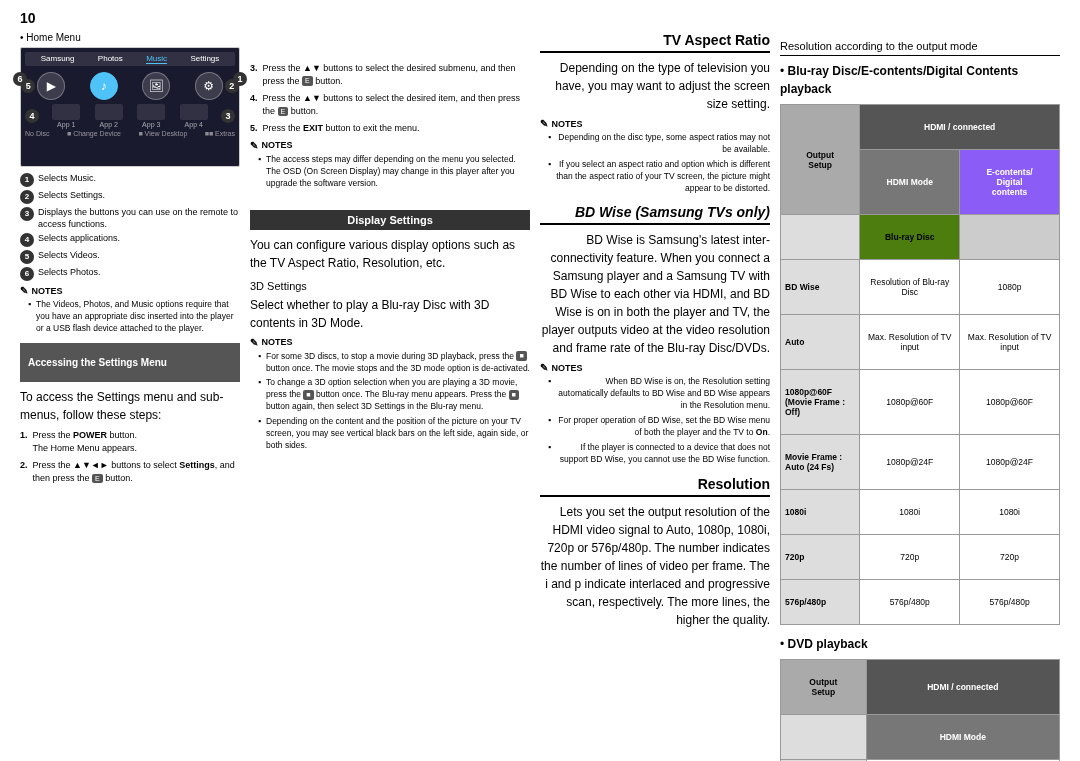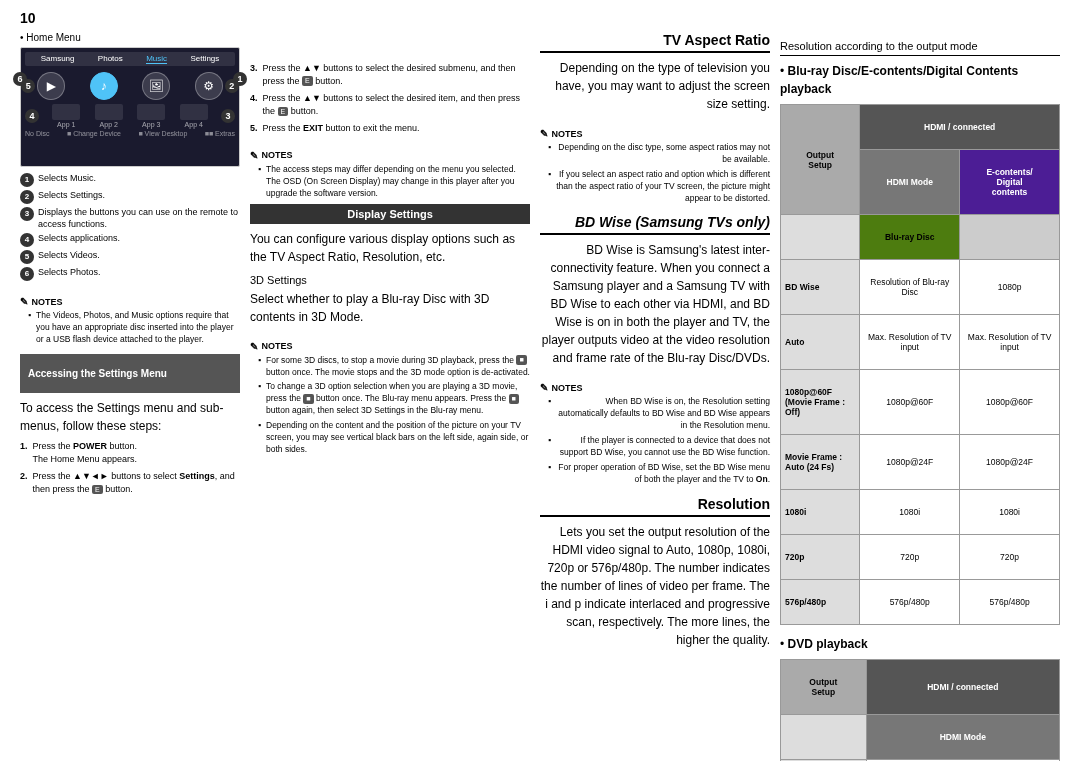--- a/index.html
+++ b/index.html
@@ -127,21 +127,21 @@
     }
     .numbered-list li {
       display: flex;
       align-items: flex-start;
       gap: 4px;
       margin-bottom: 3px;
       font-size: 9px;
       line-height: 1.3;
     }
     .notes-box {
-      margin-top: 15px;
+      margin-top: 4px;
     }
     .notes-title {
       font-size: 9px;
       font-weight: bold;
       display: flex;
       align-items: center;
       gap: 3px;
       margin-bottom: 3px;
     }
     .notes-title::before {
@@ -167,21 +167,21 @@
     }
 
     
     .section-header {
       background: #333;
       color: #fff;
       text-align: center;
       font-size: 11px;
       font-weight: bold;
       padding: 4px 8px;
-      margin: 4px 0 6px 0;
+      margin: 20px 0 6px 0;
     }
     .accessing-header {
       background: #555;
       color: #fff;
       font-size: 10px;
       font-weight: bold;
       padding: 14px 8px;
       margin: 8px 0 6px 0;
     }
 
@@ -424,43 +424,43 @@
       </ul>
     </div>
 
     <div class="h2-title" style="margin-top:10px;font-style:italic;">BD Wise (Samsung TVs only)</div>
     <p class="body-text">BD Wise is Samsung's latest inter-connectivity feature. When you connect a Samsung player and a Samsung TV with BD Wise to each other via HDMI, and BD Wise is on in both the player and TV, the player outputs video at the video resolution and frame rate of the Blu-ray Disc/DVDs.</p>
 
     <div class="notes-box">
       <div class="notes-title">NOTES</div>
       <ul class="notes-content">
         <li>When BD Wise is on, the Resolution setting automatically defaults to BD Wise and BD Wise appears in the Resolution menu.</li>
+        <li>For proper operation of BD Wise, set the BD Wise menu of both the player and the TV to <span class="bold">On</span>.</li>
         <li>If the player is connected to a device that does not support BD Wise, you cannot use the BD Wise function.</li>
-        <li>For proper operation of BD Wise, set the BD Wise menu of both the player and the TV to <span class="bold">On</span>.</li>
       </ul>
     </div>
 
     <div class="h2-title" style="margin-top:10px;">Resolution</div>
     <p class="body-text">Lets you set the output resolution of the HDMI video signal to Auto, 1080p, 1080i, 720p or 576p/480p. The number indicates the number of lines of video per frame. The i and p indicate interlaced and progressive scan, respectively. The more lines, the higher the quality.</p>
   </div>
 
   <div class="col-far-right">
     <div class="h3-title" style="font-size:11px;border-bottom:1px solid #000;padding-bottom:3px;">Resolution according to the output mode</div>
 
     <p class="body-text" style="margin-top:6px;">• <span class="bold">Blu-ray Disc/E-contents/Digital Contents playback</span></p>
 
     <table class="res-table">
       <thead>
         <tr>
           <th rowspan="2" class="light" style="background:#aaa;color:#000;">Output<br>Setup</th>
           <th colspan="2" style="background:#555;color:#fff;">HDMI / connected</th>
         </tr>
         <tr>
           <th style="background:#777;color:#fff;">HDMI Mode</th>
-          <th style="background:#4c1d95;color:#fff;">E-contents/<br>Digital<br>contents</th>
+          <th style="background:#8b5cf6;color:#fff;">E-contents/<br>Digital<br>contents</th>
         </tr>
         <tr>
           <td class="row-header" style="background:#ddd;"></td>
           <td style="background:#4d7c0f;font-weight:bold;">Blu-ray Disc</td>
           <td style="background:#ccc;font-weight:bold;"></td>
         </tr>
       </thead>
       <tbody>
         <tr>
           <td class="row-header">BD Wise</td>

